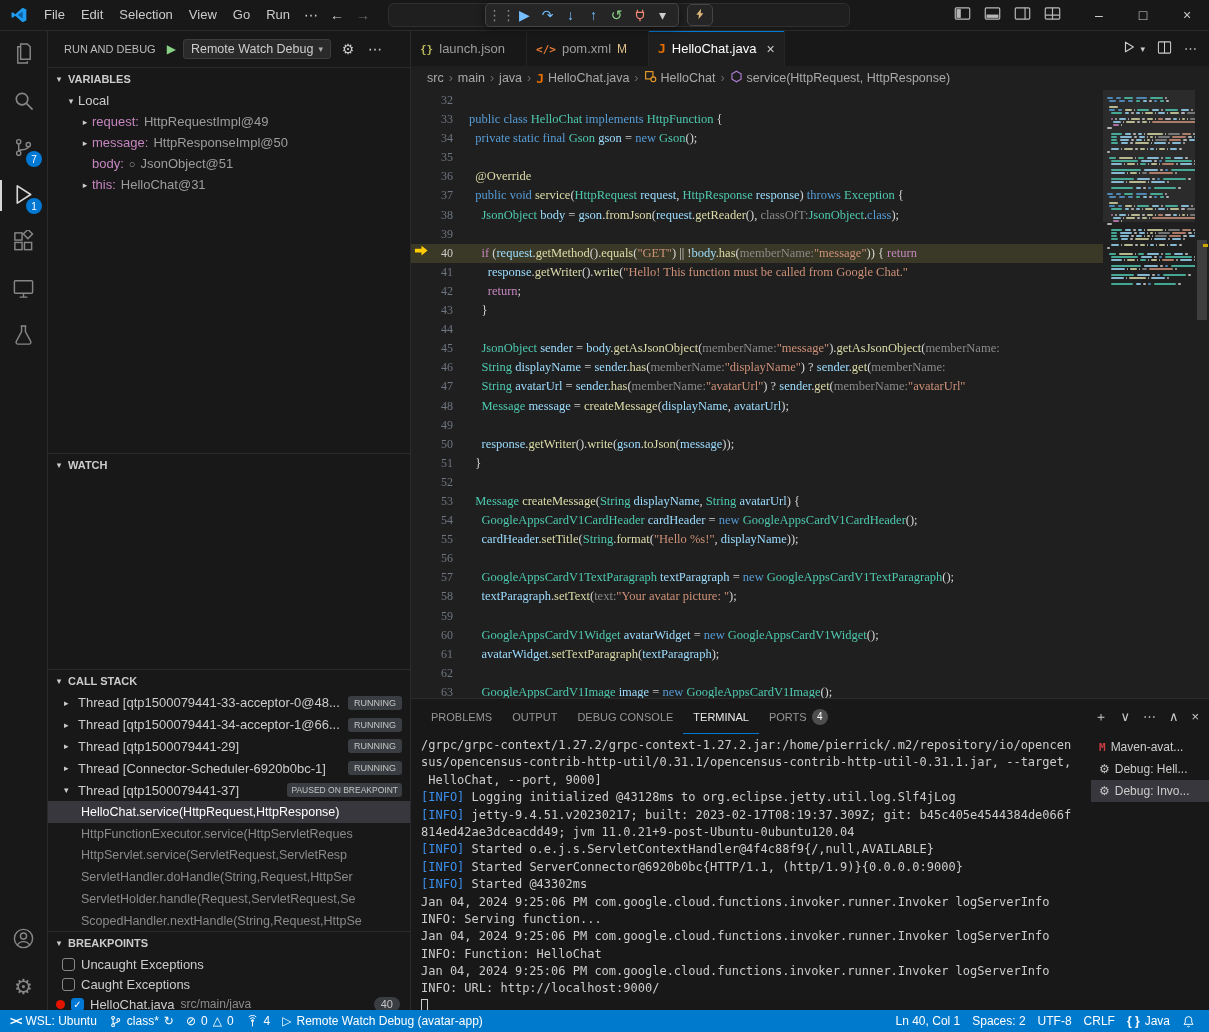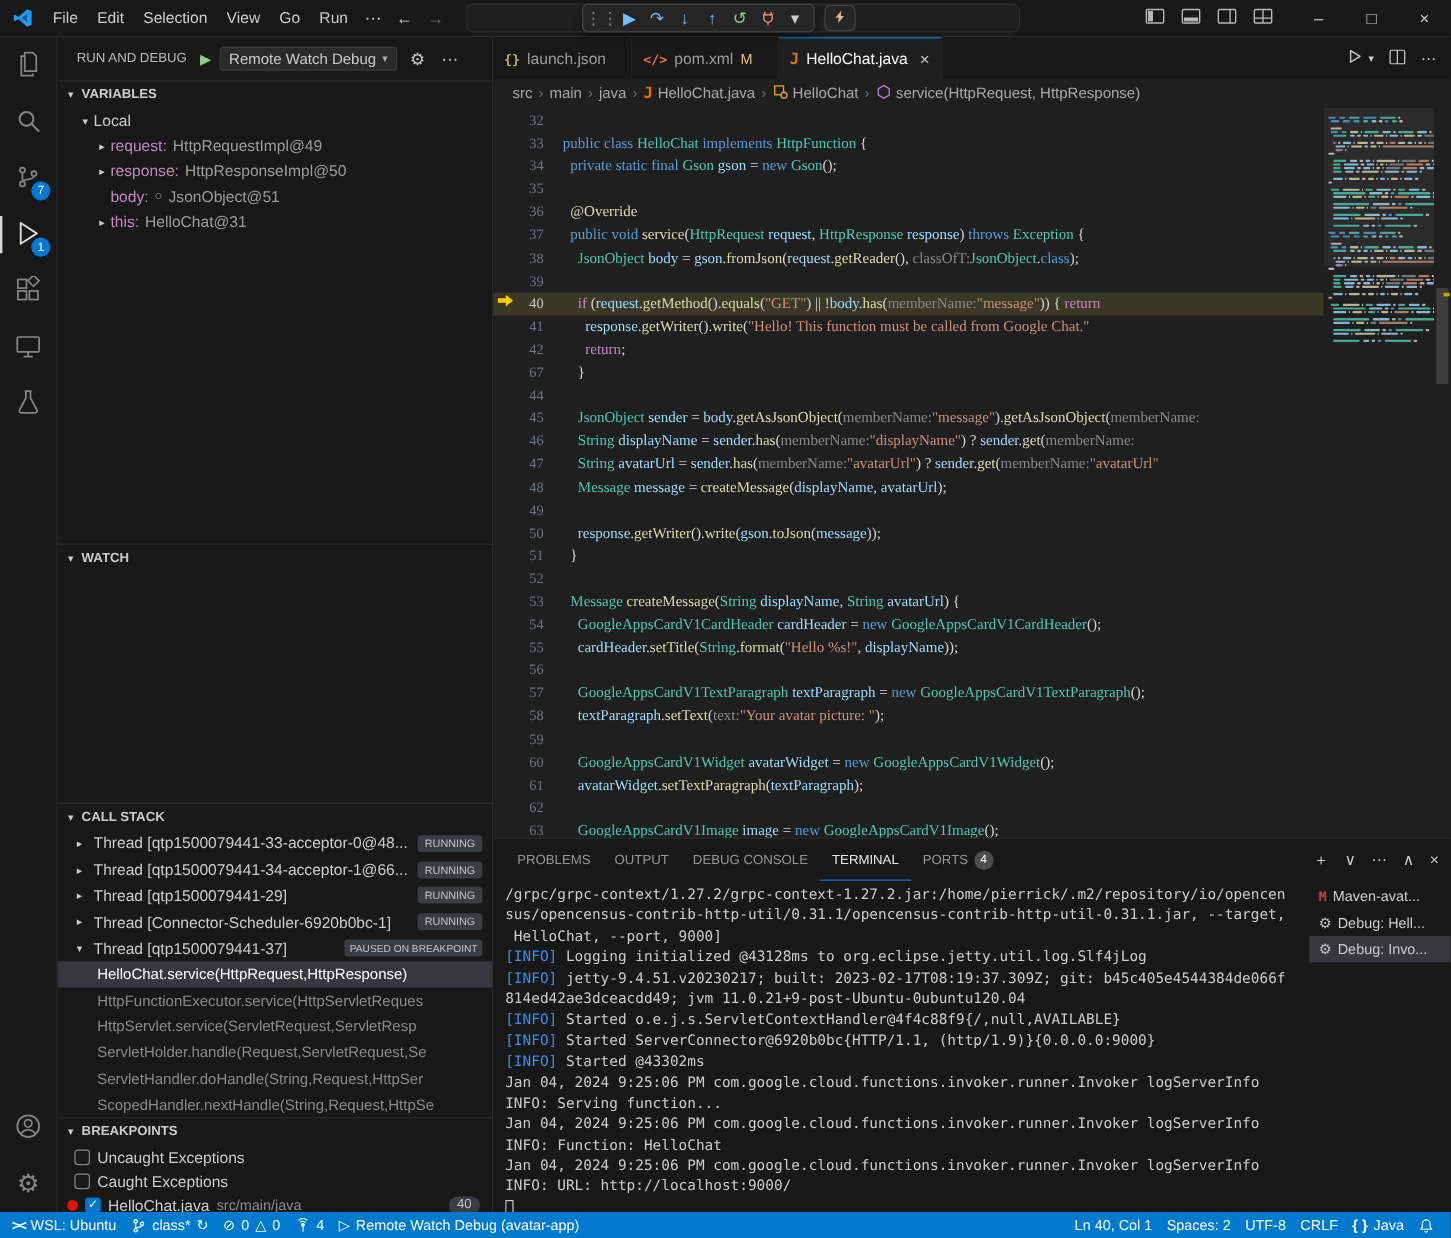--- a/index.html
+++ b/index.html
@@ -273,21 +273,21 @@
               <span class="twisty">▾</span>
               <span class="scope-name">Local</span>
             </div>
             <div class="tree-row var">
               <span class="twisty">▸</span>
               <span class="var-name">request:</span>
               <span class="var-value">HttpRequestImpl@49</span>
             </div>
             <div class="tree-row var">
               <span class="twisty">▸</span>
-              <span class="var-name">response:</span>
+              <span class="var-name">message:</span>
               <span class="var-value">HttpResponseImpl@50</span>
             </div>
             <div class="tree-row var">
               <span class="twisty"></span>
               <span class="var-name">body:</span>
               <span class="lazy">○</span>
               <span class="var-value">JsonObject@51</span>
             </div>
             <div class="tree-row var">
               <span class="twisty">▸</span>
@@ -338,24 +338,24 @@
             <div class="cs-row frame selected">
               <span class="cs-label">HelloChat.service(HttpRequest,HttpResponse)</span>
             </div>
             <div class="cs-row frame dim">
               <span class="cs-label">HttpFunctionExecutor.service(HttpServletReques</span>
             </div>
             <div class="cs-row frame dim">
               <span class="cs-label">HttpServlet.service(ServletRequest,ServletResp</span>
             </div>
             <div class="cs-row frame dim">
+              <span class="cs-label">ServletHandler.doHandle(String,Request,HttpSer</span>
+            </div>
+            <div class="cs-row frame dim">
               <span class="cs-label">ServletHolder.handle(Request,ServletRequest,Se</span>
-            </div>
-            <div class="cs-row frame dim">
-              <span class="cs-label">ServletHandler.doHandle(String,Request,HttpSer</span>
             </div>
             <div class="cs-row frame dim">
               <span class="cs-label">ScopedHandler.nextHandle(String,Request,HttpSe</span>
             </div>
           </div>
       </div>
 
       <div class="section sec-breakpoints">
         <div class="sec-header">
           <span class="twisty">▾</span>
@@ -455,21 +455,21 @@
             <div class="code-line"><span class="glyph"></span><span class="ln">35</span><span class="ct"></span></div>
             <div class="code-line"><span class="glyph"></span><span class="ln">36</span><span class="ct"><span class="tk-d">  </span><span class="tk-f">@Override</span></span></div>
             <div class="code-line"><span class="glyph"></span><span class="ln">37</span><span class="ct"><span class="tk-d">  </span><span class="tk-k">public</span><span class="tk-d"> </span><span class="tk-k">void</span><span class="tk-d"> </span><span class="tk-f">service</span><span class="tk-d">(</span><span class="tk-t">HttpRequest</span><span class="tk-d"> </span><span class="tk-v">request</span><span class="tk-d">, </span><span class="tk-t">HttpResponse</span><span class="tk-d"> </span><span class="tk-v">response</span><span class="tk-d">) </span><span class="tk-k">throws</span><span class="tk-d"> </span><span class="tk-t">Exception</span><span class="tk-d"> {</span></span></div>
             <div class="code-line"><span class="glyph"></span><span class="ln">38</span><span class="ct"><span class="tk-d">    </span><span class="tk-t">JsonObject</span><span class="tk-d"> </span><span class="tk-v">body</span><span class="tk-d"> = </span><span class="tk-v">gson</span><span class="tk-d">.</span><span class="tk-f">fromJson</span><span class="tk-d">(</span><span class="tk-v">request</span><span class="tk-d">.</span><span class="tk-f">getReader</span><span class="tk-d">(), </span><span class="tk-i">classOfT:</span><span class="tk-t">JsonObject</span><span class="tk-d">.</span><span class="tk-k">class</span><span class="tk-d">);</span></span></div>
             <div class="code-line"><span class="glyph"></span><span class="ln">39</span><span class="ct"></span></div>
             <div class="code-line current"><span class="glyph"><span><svg viewBox="0 0 16 16" width="15" height="15">
                     <path d="M1 6h7V2.8L14.5 8 8 13.2V10H1z" fill="#ffcc00"></path>
                   </svg></span></span><span class="ln">40</span><span class="ct"><span class="tk-d">    </span><span class="tk-c">if</span><span class="tk-d"> (</span><span class="tk-v">request</span><span class="tk-d">.</span><span class="tk-f">getMethod</span><span class="tk-d">().</span><span class="tk-f">equals</span><span class="tk-d">(</span><span class="tk-s">"GET"</span><span class="tk-d">) || !</span><span class="tk-v">body</span><span class="tk-d">.</span><span class="tk-f">has</span><span class="tk-d">(</span><span class="tk-i">memberName:</span><span class="tk-s">"message"</span><span class="tk-d">)) { </span><span class="tk-c">return</span></span></div>
             <div class="code-line"><span class="glyph"></span><span class="ln">41</span><span class="ct"><span class="tk-d">      </span><span class="tk-v">response</span><span class="tk-d">.</span><span class="tk-f">getWriter</span><span class="tk-d">().</span><span class="tk-f">write</span><span class="tk-d">(</span><span class="tk-s">"Hello! This function must be called from Google Chat."</span></span></div>
             <div class="code-line"><span class="glyph"></span><span class="ln">42</span><span class="ct"><span class="tk-d">      </span><span class="tk-c">return</span><span class="tk-d">;</span></span></div>
-            <div class="code-line"><span class="glyph"></span><span class="ln">67</span><span class="ct"><span class="tk-d">    }</span></span></div>
+            <div class="code-line"><span class="glyph"></span><span class="ln">43</span><span class="ct"><span class="tk-d">    }</span></span></div>
             <div class="code-line"><span class="glyph"></span><span class="ln">44</span><span class="ct"></span></div>
             <div class="code-line"><span class="glyph"></span><span class="ln">45</span><span class="ct"><span class="tk-d">    </span><span class="tk-t">JsonObject</span><span class="tk-d"> </span><span class="tk-v">sender</span><span class="tk-d"> = </span><span class="tk-v">body</span><span class="tk-d">.</span><span class="tk-f">getAsJsonObject</span><span class="tk-d">(</span><span class="tk-i">memberName:</span><span class="tk-s">"message"</span><span class="tk-d">).</span><span class="tk-f">getAsJsonObject</span><span class="tk-d">(</span><span class="tk-i">memberName:</span></span></div>
             <div class="code-line"><span class="glyph"></span><span class="ln">46</span><span class="ct"><span class="tk-d">    </span><span class="tk-t">String</span><span class="tk-d"> </span><span class="tk-v">displayName</span><span class="tk-d"> = </span><span class="tk-v">sender</span><span class="tk-d">.</span><span class="tk-f">has</span><span class="tk-d">(</span><span class="tk-i">memberName:</span><span class="tk-s">"displayName"</span><span class="tk-d">) ? </span><span class="tk-v">sender</span><span class="tk-d">.</span><span class="tk-f">get</span><span class="tk-d">(</span><span class="tk-i">memberName:</span></span></div>
             <div class="code-line"><span class="glyph"></span><span class="ln">47</span><span class="ct"><span class="tk-d">    </span><span class="tk-t">String</span><span class="tk-d"> </span><span class="tk-v">avatarUrl</span><span class="tk-d"> = </span><span class="tk-v">sender</span><span class="tk-d">.</span><span class="tk-f">has</span><span class="tk-d">(</span><span class="tk-i">memberName:</span><span class="tk-s">"avatarUrl"</span><span class="tk-d">) ? </span><span class="tk-v">sender</span><span class="tk-d">.</span><span class="tk-f">get</span><span class="tk-d">(</span><span class="tk-i">memberName:</span><span class="tk-s">"avatarUrl"</span></span></div>
             <div class="code-line"><span class="glyph"></span><span class="ln">48</span><span class="ct"><span class="tk-d">    </span><span class="tk-t">Message</span><span class="tk-d"> </span><span class="tk-v">message</span><span class="tk-d"> = </span><span class="tk-f">createMessage</span><span class="tk-d">(</span><span class="tk-v">displayName</span><span class="tk-d">, </span><span class="tk-v">avatarUrl</span><span class="tk-d">);</span></span></div>
             <div class="code-line"><span class="glyph"></span><span class="ln">49</span><span class="ct"></span></div>
             <div class="code-line"><span class="glyph"></span><span class="ln">50</span><span class="ct"><span class="tk-d">    </span><span class="tk-v">response</span><span class="tk-d">.</span><span class="tk-f">getWriter</span><span class="tk-d">().</span><span class="tk-f">write</span><span class="tk-d">(</span><span class="tk-v">gson</span><span class="tk-d">.</span><span class="tk-f">toJson</span><span class="tk-d">(</span><span class="tk-v">message</span><span class="tk-d">));</span></span></div>
             <div class="code-line"><span class="glyph"></span><span class="ln">51</span><span class="ct"><span class="tk-d">  }</span></span></div>
             <div class="code-line"><span class="glyph"></span><span class="ln">52</span><span class="ct"></span></div>
             <div class="code-line"><span class="glyph"></span><span class="ln">53</span><span class="ct"><span class="tk-d">  </span><span class="tk-t">Message</span><span class="tk-d"> </span><span class="tk-f">createMessage</span><span class="tk-d">(</span><span class="tk-t">String</span><span class="tk-d"> </span><span class="tk-v">displayName</span><span class="tk-d">, </span><span class="tk-t">String</span><span class="tk-d"> </span><span class="tk-v">avatarUrl</span><span class="tk-d">) {</span></span></div>

